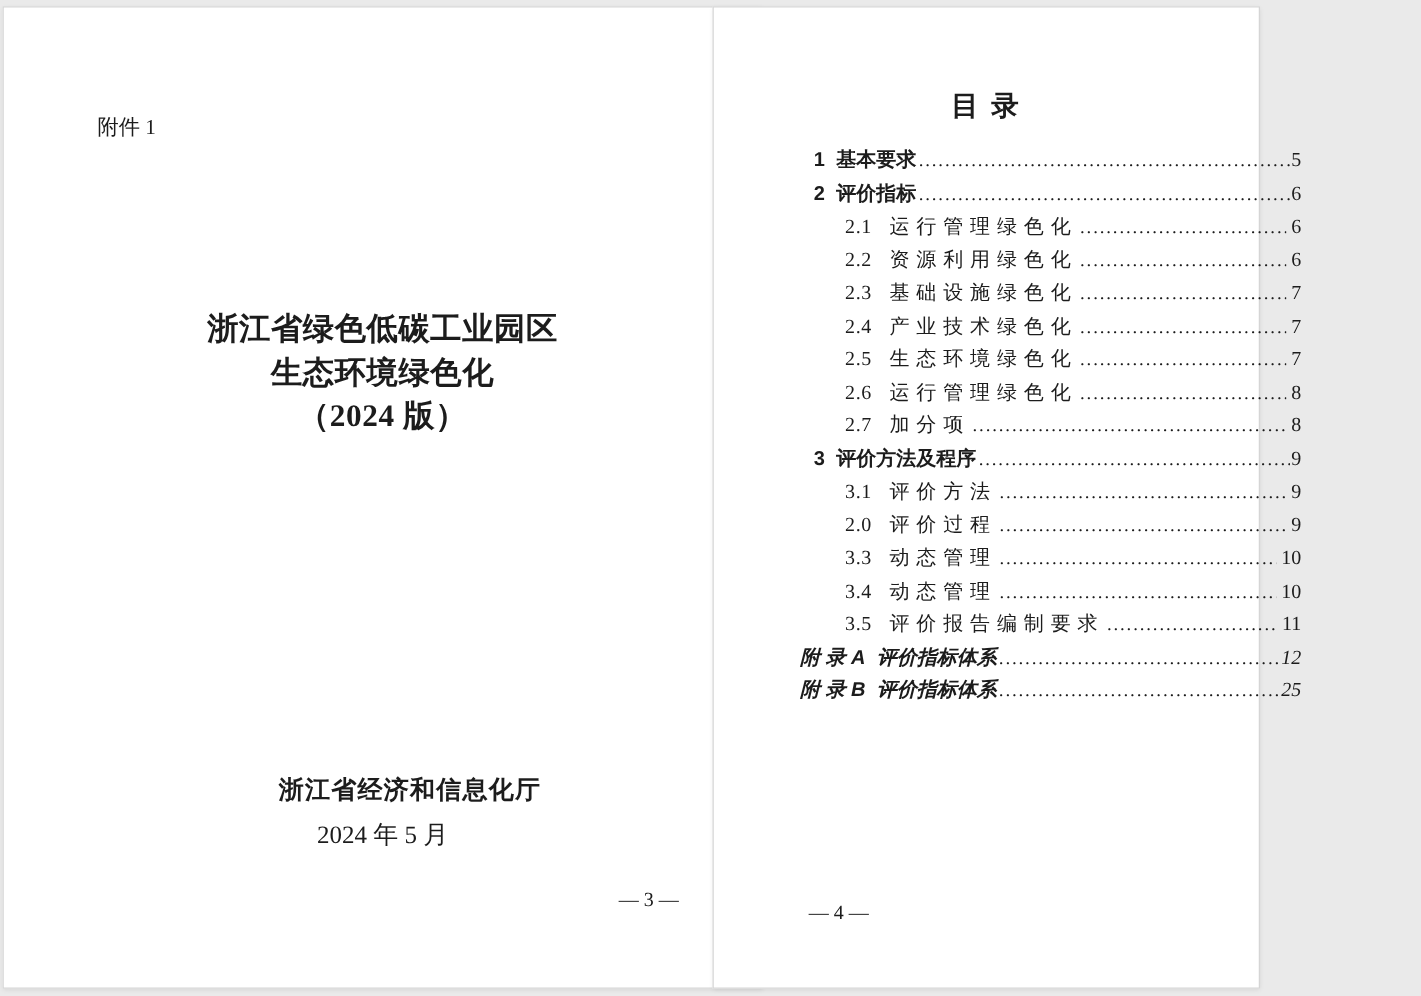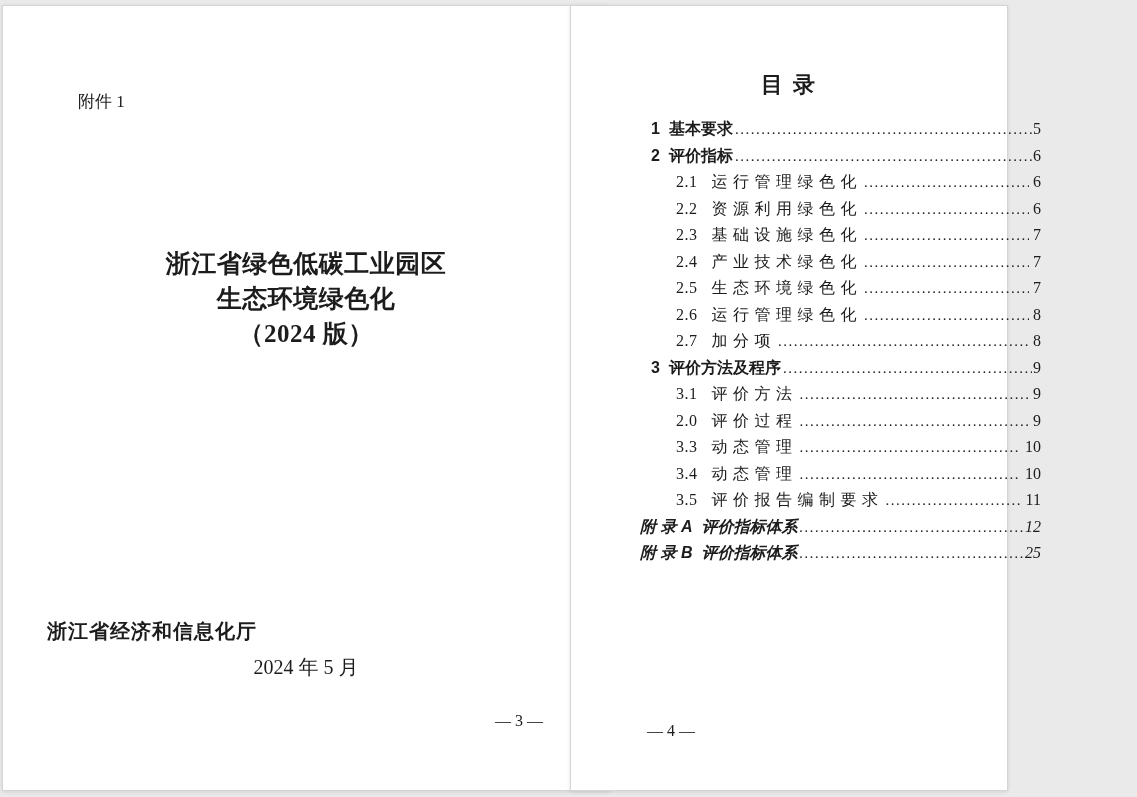--- a/index.html
+++ b/index.html
@@ -29,21 +29,21 @@
   .cover-title {
     position:absolute; left:0; right:0; top:240px;
     text-align:center;
     font-weight:700;
     font-size:25px;
     line-height:35px;
     letter-spacing:0.5px;
   }
   .publisher {
     position:absolute; left:0; right:0; top:612px;
-    text-align:left;
+    text-align:center;
     font-family:"Liberation Sans","DejaVu Sans",sans-serif;
     font-weight:700;
     font-size:20px;
     letter-spacing:1px;
     padding-left:44px;
   }
   .pub-date {
     position:absolute; left:0; right:0; top:648px;
     text-align:center;
     font-size:20px;

